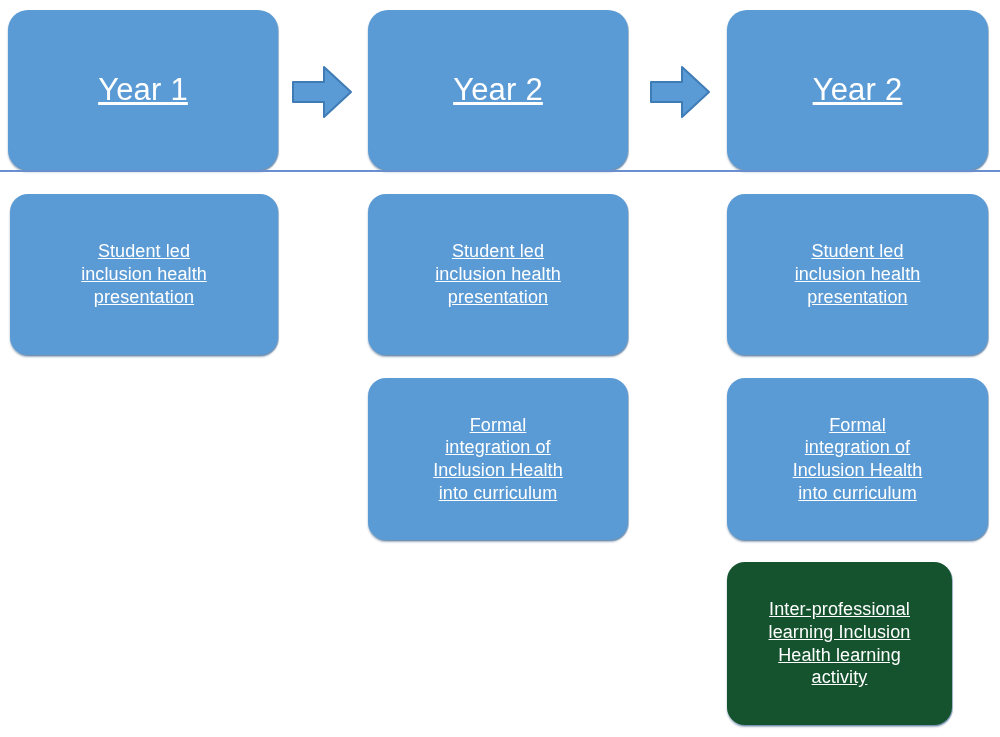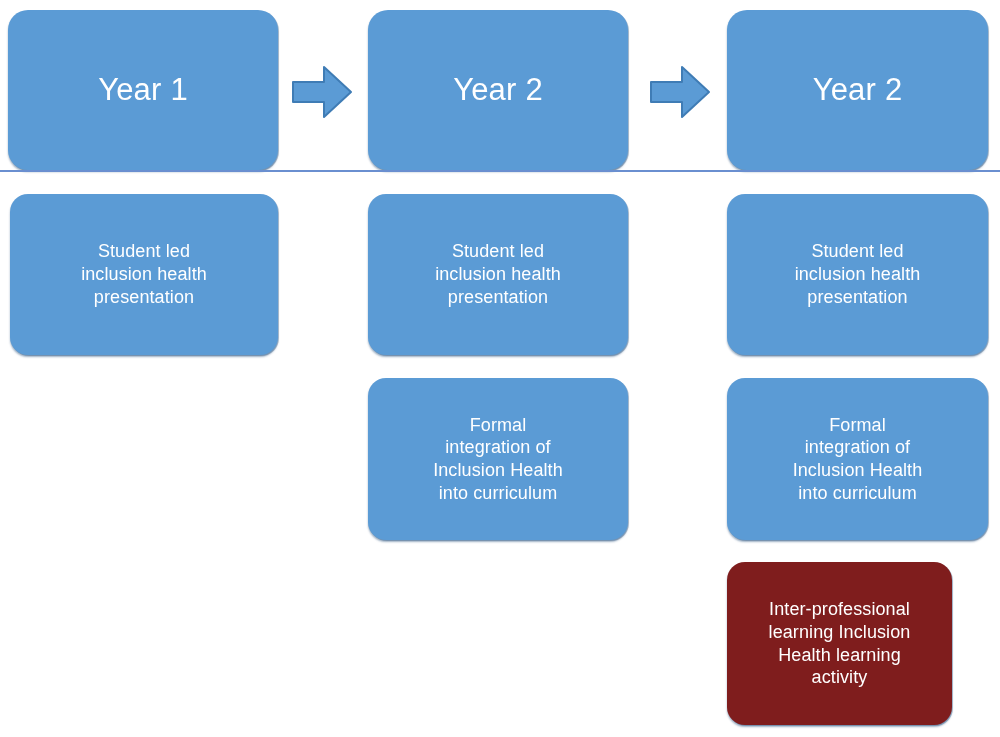--- a/index.html
+++ b/index.html
@@ -34,20 +34,21 @@
     color: #ffffff;
     text-align: center;
   }
 
   .node .node-text {
     display: block;
     width: 100%;
     color: #ffffff;
     white-space: pre-line;
     line-height: 1.26;
+    text-decoration: underline;
   }
 
   
   .phase-node {
     border-radius: 20px;
   }
   .phase-node .node-text {
     font-size: 31px;
     font-weight: 400;
     letter-spacing: 0.2px;
@@ -154,21 +155,21 @@
 presentation</span>
   </div>
 
   <div class="node activity-node" id="c3-a1" style="left: 727px; top: 378px; width: 261px; height: 162px; background: rgb(91, 155, 213); color: rgb(255, 255, 255);">
     <span class="node-text">Formal
 integration of
 Inclusion Health
 into curriculum</span>
   </div>
 
-  <div class="node activity-node" id="c3-a2" style="left: 727px; top: 562px; width: 225px; height: 163px; background: #7f1d1d; color: rgb(255, 255, 255);">
+  <div class="node activity-node" id="c3-a2" style="left: 727px; top: 562px; width: 225px; height: 163px; background: #14532d; color: rgb(255, 255, 255);">
     <span class="node-text">Inter-professional
 learning Inclusion
 Health learning
 activity</span>
   </div>
 
   <div id="divider" style="background: rgb(106, 143, 208);"></div>
 
 </div>
 

